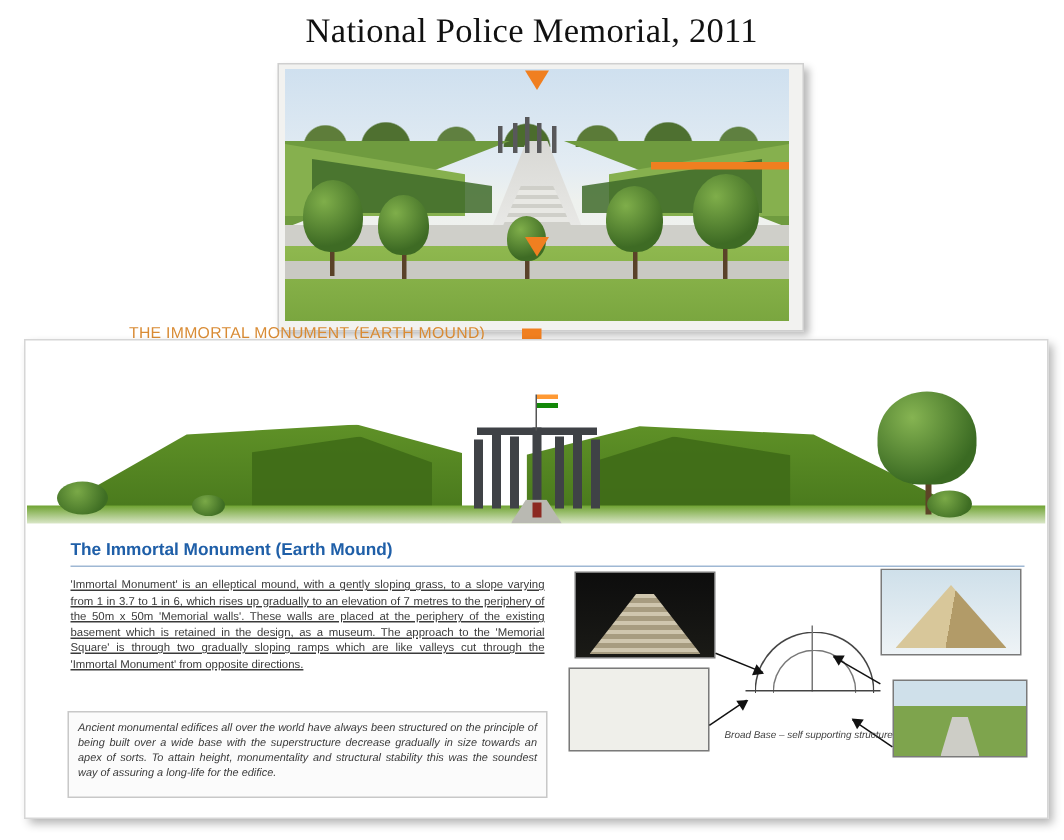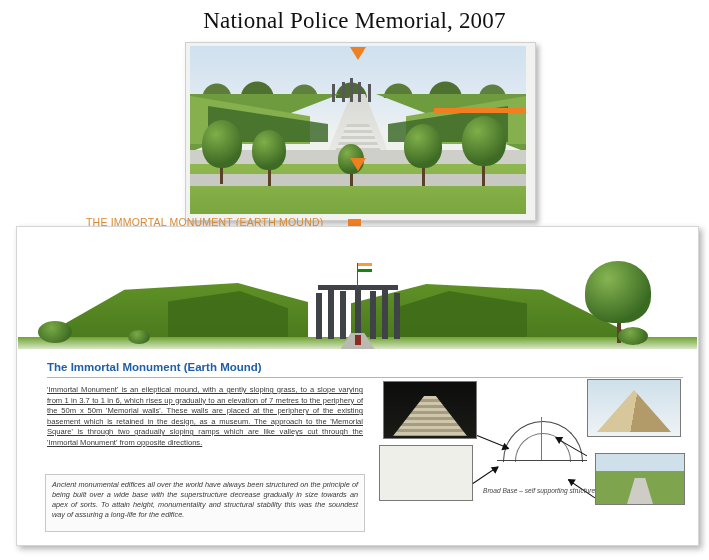--- a/index.html
+++ b/index.html
@@ -398,21 +398,21 @@
     right: -1px; top: -3px;
     width: 0; height: 0;
     border-left: 7px solid #111;
     border-top: 4px solid transparent;
     border-bottom: 4px solid transparent;
   }
 </style>
 </head>
 <body>
 
-<div class="page-title">National Police Memorial, 2007</div>
+<div class="page-title">National Police Memorial, 2011</div>
 
 <div class="top-panel">
   <div class="tp-inner">
     <div class="tp-treeline-far"></div>
     <div class="tp-field-l"></div>
     <div class="tp-field-r"></div>
     <div class="tp-field-l2"></div>
     <div class="tp-field-r2"></div>
     <div class="tp-dark-l"></div>
     <div class="tp-dark-r"></div>

